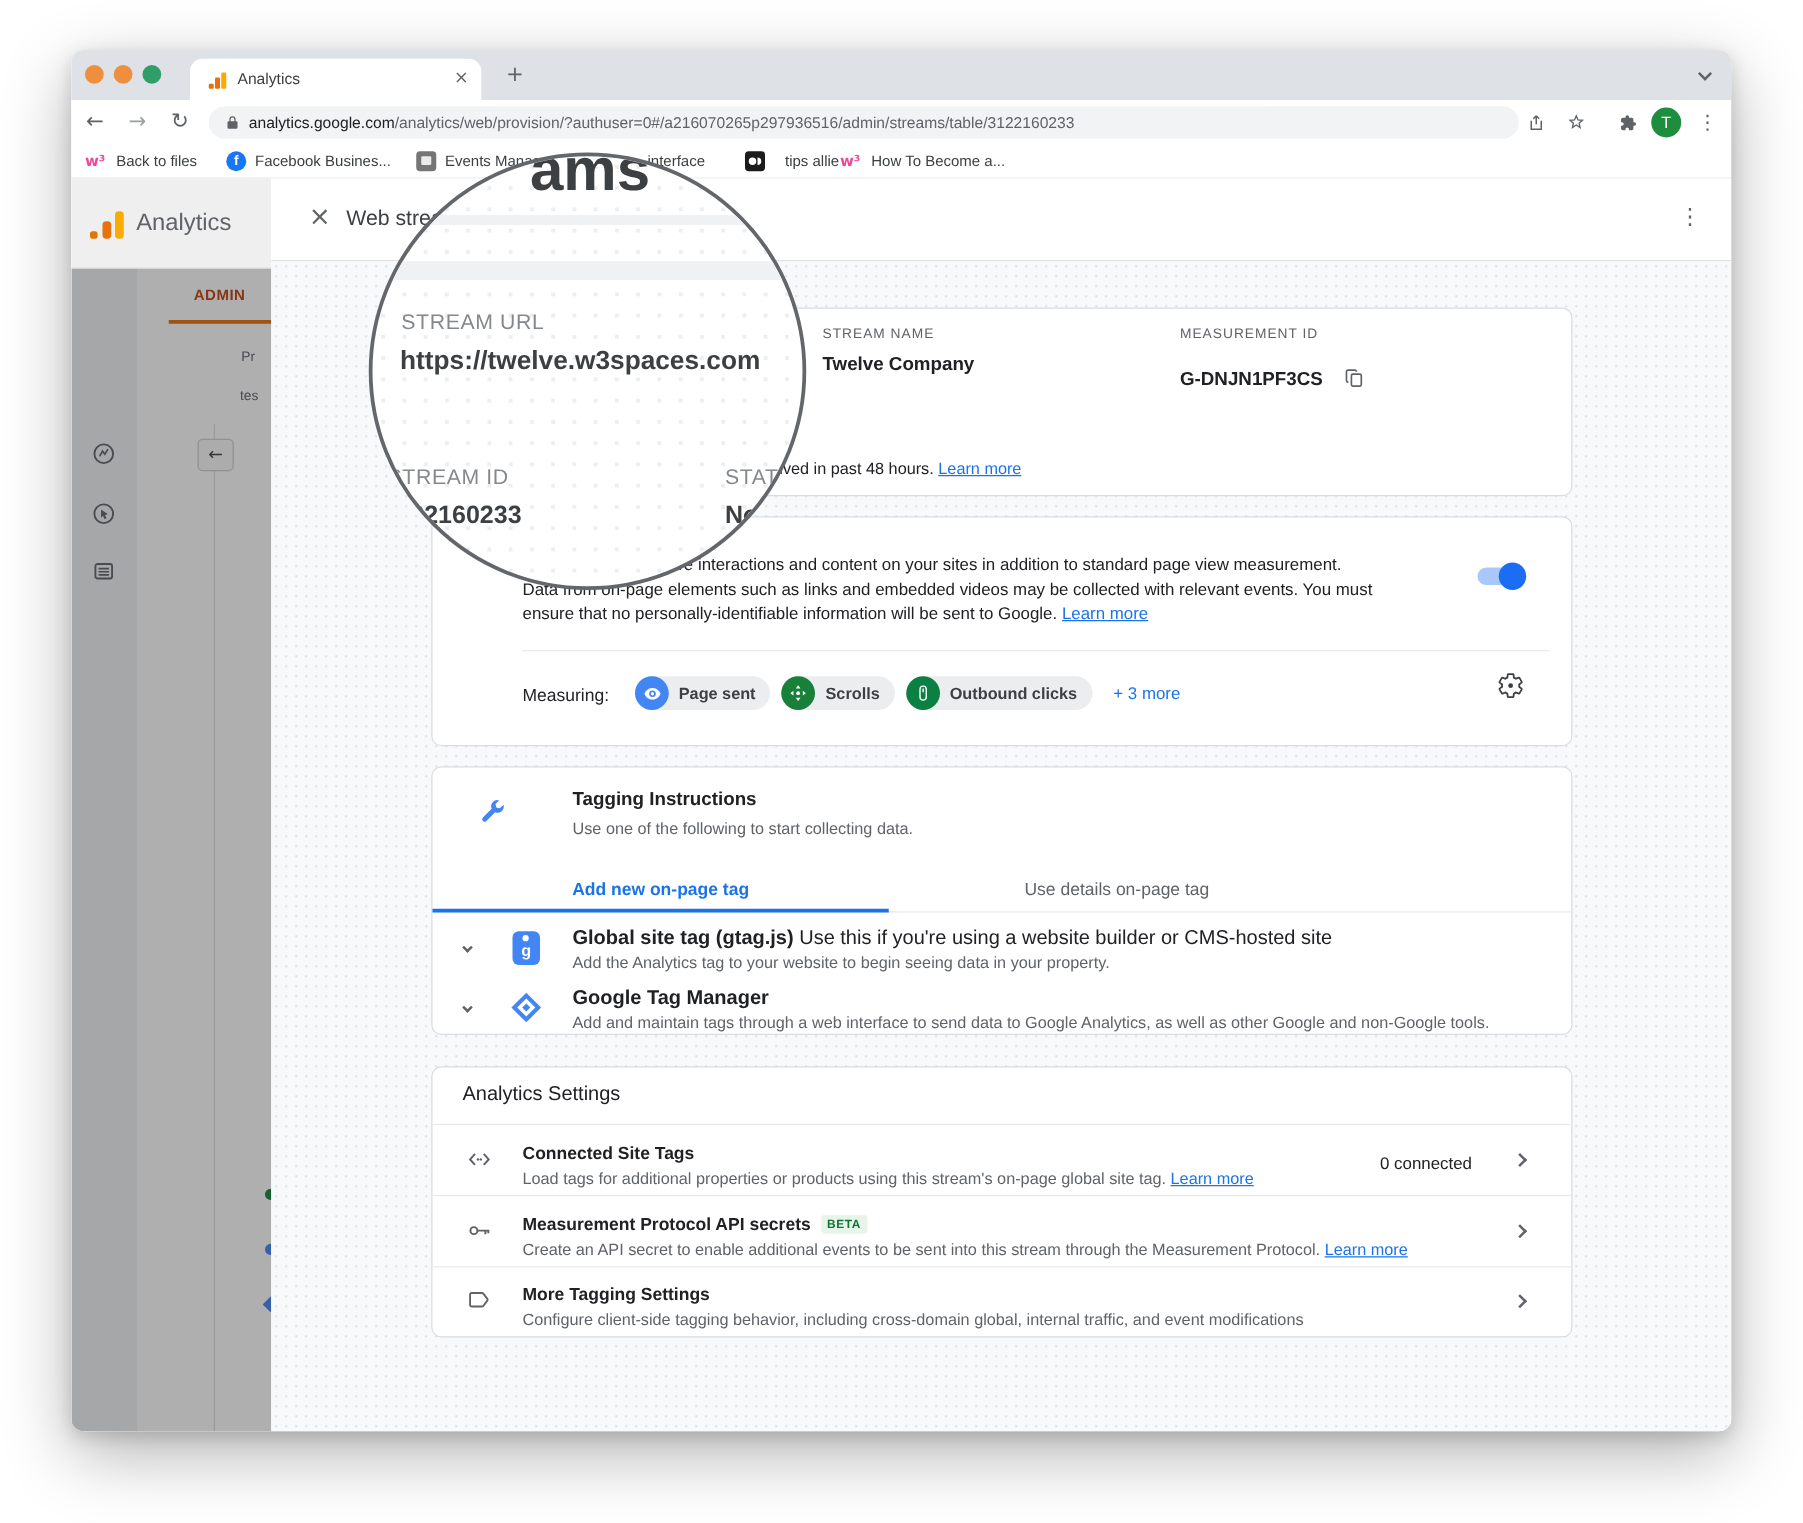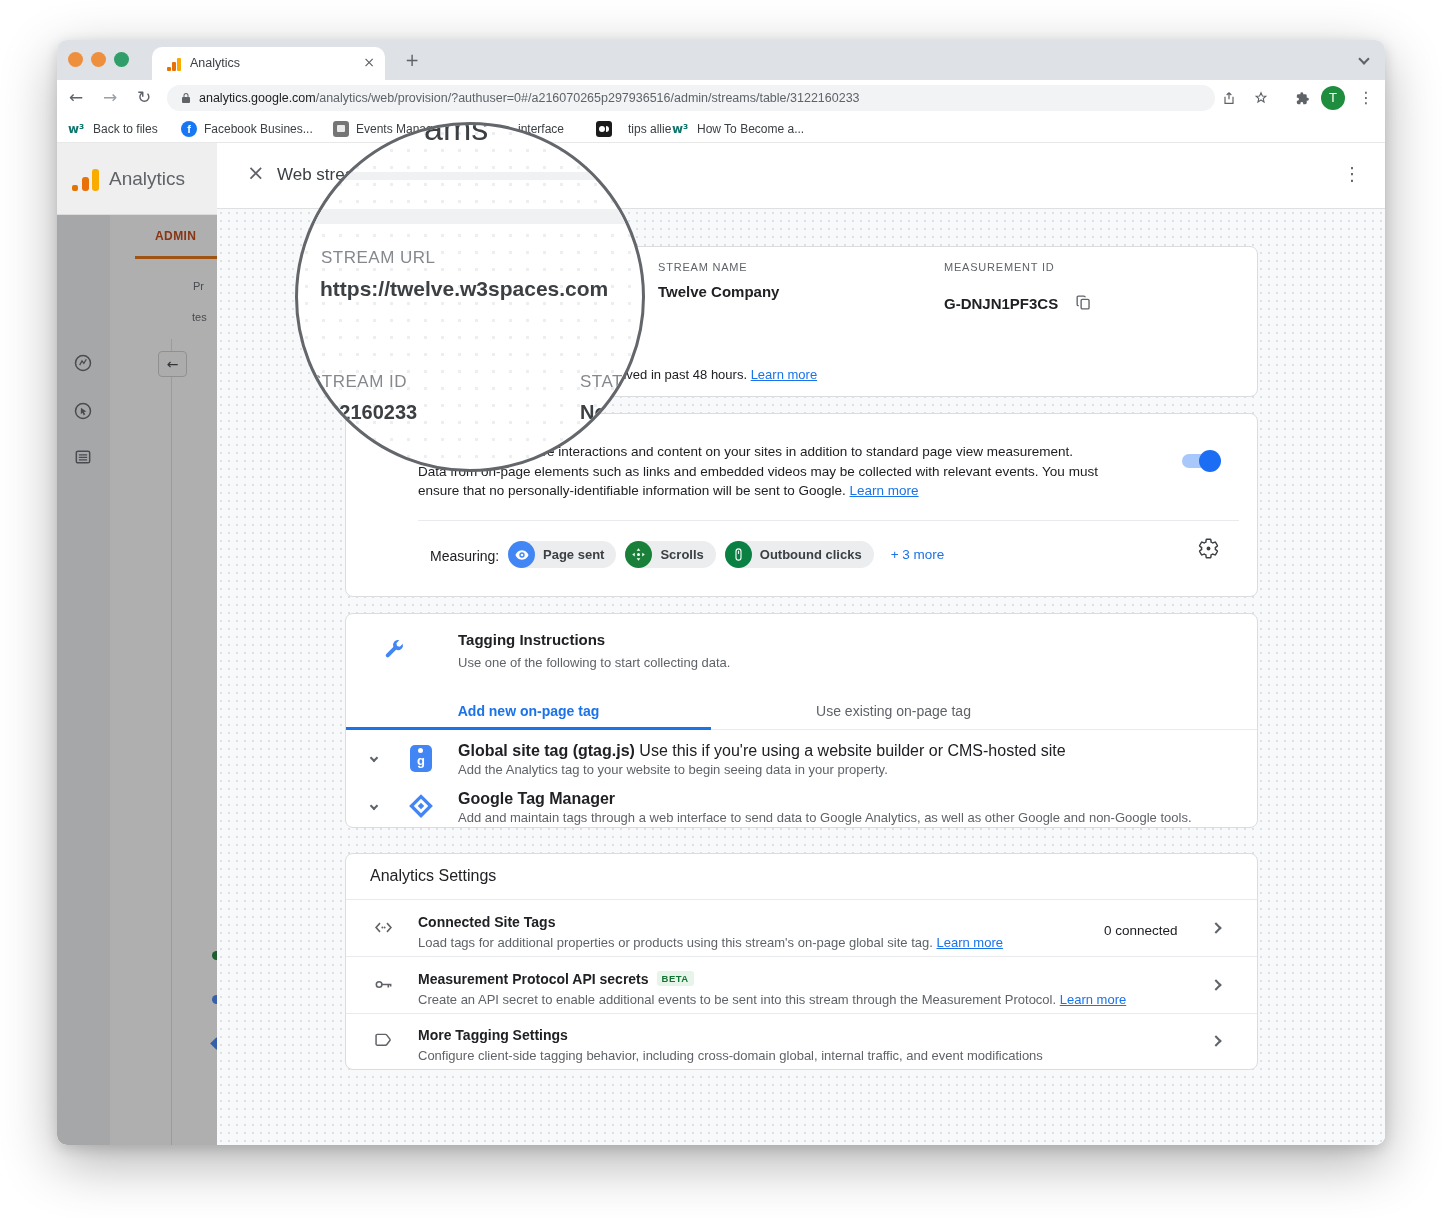--- a/index.html
+++ b/index.html
@@ -34,21 +34,21 @@
     border-radius:13px; }
   .urltext { position:absolute; left:32px; top:0; line-height:26px; font-size:12.5px; white-space:nowrap;
     overflow:hidden; width:1000px; }
   .url-domain { color:#202124; }
   .url-path { color:#5f6368; }
 
   
   .bookmarks { position:absolute; left:0; top:76px; width:100%; height:27px; background:#fff;
     border-bottom:1px solid #e8e8e8; font-size:12px; color:#3c4043; }
   .bm-label { position:absolute; top:6px; white-space:nowrap; }
-  .bm-w3 { color:#0f766e; font-weight:bold; font-size:12px; }
+  .bm-w3 { color:#ec4899; font-weight:bold; font-size:12px; }
   .bm-fb { position:absolute; top:5px; width:16px; height:16px; border-radius:50%; background:#1877f2;
     color:#fff; font-size:11px; font-weight:bold; text-align:center; line-height:16px; }
   .bm-sq { position:absolute; top:5px; width:16px; height:16px; border-radius:3px; }
 
   
   .content { position:absolute; left:0; top:103px; width:100%; height:1002px; background:#fff; }
 
   
   .ga-left { position:absolute; left:0; top:0; width:160px; height:100%; overflow:hidden; }
   .ga-topstrip { position:absolute; left:0; top:0; width:160px; height:72px; background:#efefef;
@@ -90,21 +90,21 @@
   .divider { position:absolute; height:1px; background:#e8eaed; }
   .learnmore { color:#1a73e8; text-decoration:underline; }
 
   
   .para { position:absolute; left:72px; top:28px; width:720px; font-size:13.5px;
     color:#202124; line-height:19.5px; }
   .toggle { position:absolute; left:836px; top:40px; width:36px; height:14px; background:#a8c7fa;
     border-radius:7px; }
   .toggle .thumb { position:absolute; right:-3px; top:-4px; width:22px; height:22px;
     border-radius:50%; background:#1b6ef3; }
-  .meas-label { position:absolute; left:72px; top:134px; font-size:14px; color:#202124;margin-left:12px; }
+  .meas-label { position:absolute; left:72px; top:134px; font-size:14px; color:#202124; }
   .chips { position:absolute; left:162px; top:127px; display:flex; align-items:center; gap:9px; }
   .chip { display:flex; align-items:center; height:27px; background:#ebedef; border-radius:14px;
     padding:0 12px 0 0; }
   .chip .cic { width:27px; height:27px; border-radius:50%; margin-right:8px; display:flex;
     align-items:center; justify-content:center; }
   .chip .clabel { font-size:13px; font-weight:bold; color:#3c4043; }
   .more-link { font-size:13.5px; color:#1a73e8; margin-left:8px; }
 
   
   .tc-title { position:absolute; left:112px; top:17px; font-size:15px; font-weight:bold; color:#202124; }
@@ -134,21 +134,21 @@
     border-bottom:2px solid #5f6368; }
   .chev.down { transform:rotate(45deg); }
   .chev.right { transform:rotate(-45deg); }
   .chev.sm { width:6px; height:6px; }
 
   
   .magnifier { position:absolute; left:238px; top:82px; width:350px; height:350px; border-radius:50%;
     background:#fff; border:3px solid #63666a; overflow:hidden; z-index:50;
     background-image:radial-gradient(circle, #eceef0 1.6px, rgba(0,0,0,0) 1.9px);
     background-size:17px 17px; }
-  .mag-ams { position:absolute; left:126px; top:-16px; font-size:34px; font-weight:normal; color:#3c4043; }
+  .mag-ams { position:absolute; left:126px; top:-16px; font-size:48px; font-weight:bold; color:#3c4043; }
   .mag-band { position:absolute; left:0; width:100%; background:#f0f1f2; }
   .mag-label { position:absolute; font-size:17px; letter-spacing:.5px; color:#85898d; white-space:nowrap; }
   .mag-value { position:absolute; font-size:21px; font-weight:bold; color:#3c4043; white-space:nowrap; }
 </style>
 </head>
 <body>
 
 <div id="window">
 
   <div class="tabstrip">
@@ -327,21 +327,21 @@
         </div>
 
         <div class="card" style="top:404px; height:215px;">
           <svg class="abs" style="left:36px; top:24px;" width="23" height="23" viewBox="0 0 24 24">
               <path fill="#4285f4" d="M21.7 6.1a5.2 5.2 0 0 1-7 6.2L7.4 19.6a2.05 2.05 0 0 1-2.9-2.9l7.3-7.3a5.2 5.2 0 0 1 6.2-7l-3 3 .7 2.9 2.9.7 3.1-2.9z"></path>
             </svg>
           <span class="tc-title">Tagging Instructions</span>
           <span class="tc-sub">Use one of the following to start collecting data.</span>
           <div class="tabrow">
             <span class="ttab active" style="left:0;">Add new on-page tag</span>
-            <span class="ttab inactive">Use existing on-page tag</span>
+            <span class="ttab inactive">Use details on-page tag</span>
             <span class="tab-underline"></span>
           </div>
           <span class="abs chev down sm" style="left:25px; top:141px;"></span>
           <span class="gtag-ic" style="top:131px;">
               <span class="hole"></span>
               <span class="g">g</span>
             </span>
           <span class="trow-title" style="top:128px;"><b>Global site tag (gtag.js)</b><span> Use this if you're using a website builder or CMS-hosted site</span></span>
           <span class="trow-sub" style="top:148px;">Add the Analytics tag to your website to begin seeing data in your property.</span>
           <span class="abs chev down sm" style="left:25px; top:189px;"></span>

